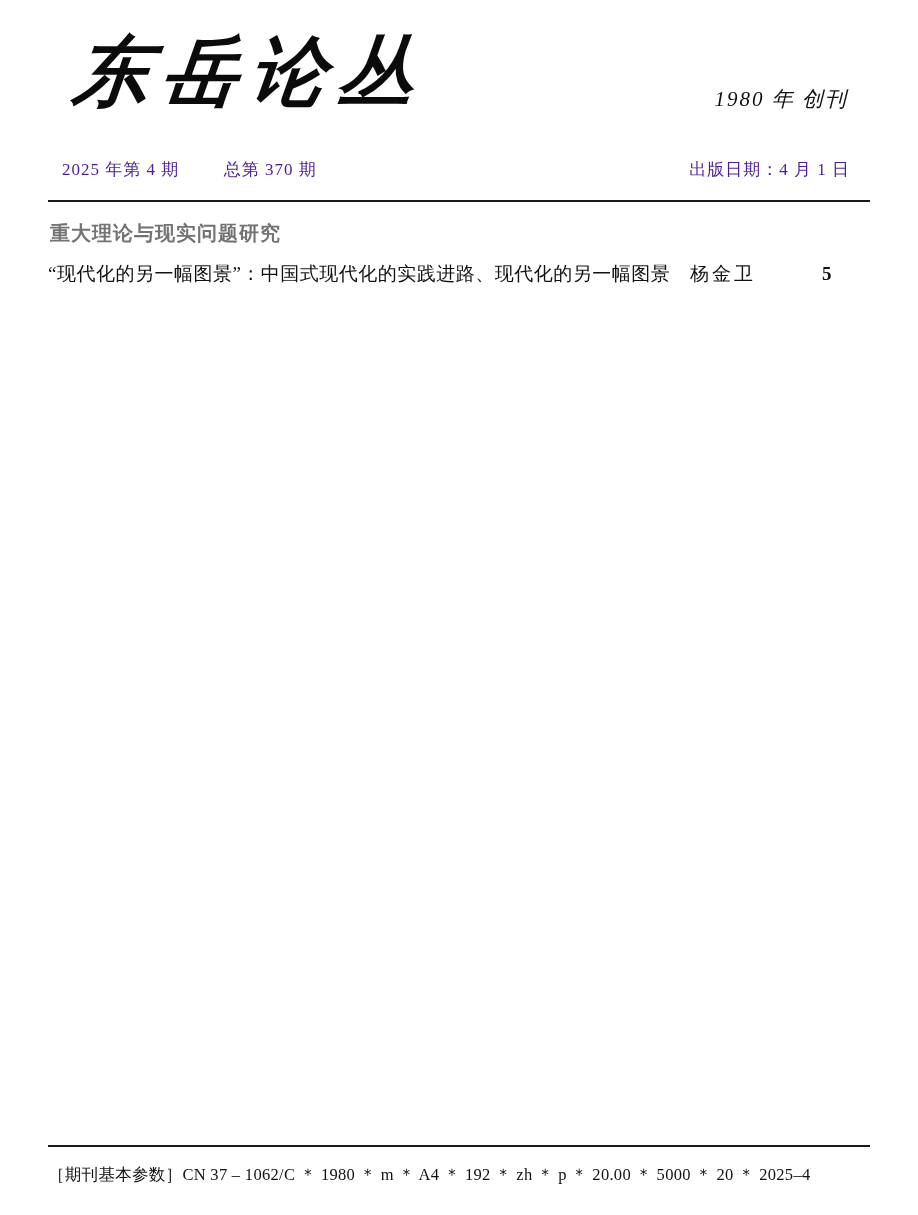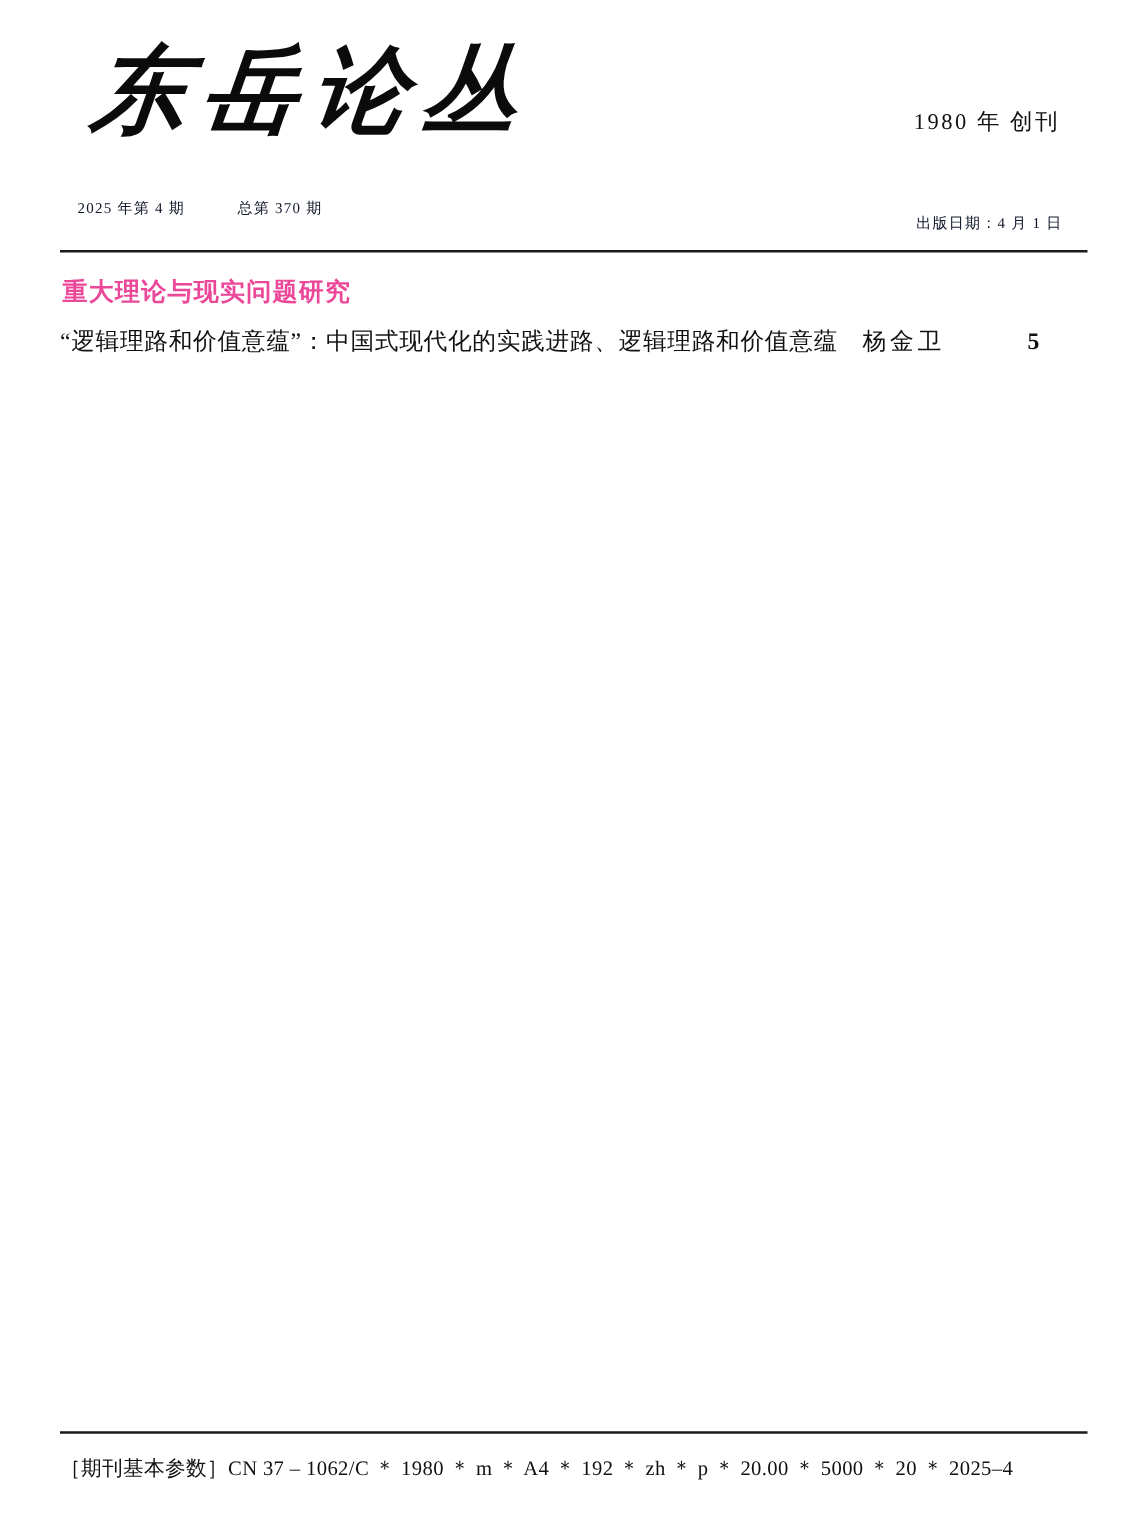--- a/index.html
+++ b/index.html
@@ -38,48 +38,49 @@
     font-style: italic;
     letter-spacing: 12px;
     color: #0b0b0b;
     white-space: nowrap;
     transform: skewX(-6deg);
   }
   .founded {
     position: absolute;
     right: 22px;
     top: 85px;
-    font-size: 18px;
+    font-size: 21px;
     letter-spacing: 2px;
     color: #111;
     white-space: nowrap;
+    font-style: italic;
   }
 
   
   .issue-line {
     position: relative;
     height: 42px;
-    font-size: 12px;
-    color: #0f172a;
+    font-size: 17px;
+    color: #4c1d95;
   }
   .issue-left {
     position: absolute;
     left: 14px;
     top: 8px;
     white-space: nowrap;
     letter-spacing: 1px;
   }
   .issue-left .sep {
     display: inline-block;
     width: 34px;
   }
   .issue-right {
     position: absolute;
     right: 20px;
-    top: 20px;
+    top: 8px;
     white-space: nowrap;
     letter-spacing: 1px;
   }
 
   .rule-thick {
     border-top: 2.5px solid #1a1a1a;
     margin: 8px 0 0 0;
   }
   .rule-bottom {
     border-top: 2.5px solid #1a1a1a;
@@ -91,21 +92,21 @@
     margin-top: 18px;
   }
   .section {
     margin-bottom: 2px;
   }
   .section-heading {
     font-family: "DejaVu Sans", sans-serif;
     font-size: 20px;
     font-weight: 700;
     letter-spacing: 1px;
-    color: #ec4899;
+    color: #737373;
     margin: 0 0 10px 0;
     padding-left: 2px;
   }
   .entry {
     display: flex;
     align-items: baseline;
     font-size: 19px;
     line-height: 1.55;
     padding: 2px 0;
     color: #111;
@@ -168,21 +169,21 @@
     <div class="issue-right">出版日期：4 月 1 日</div>
   </div>
 
   <div class="rule-thick"></div>
 
   <div class="toc">
 
     <div class="section">
       <div class="section-heading">重大理论与现实问题研究</div>
       <div class="entry">
-        <span class="title">“逻辑理路和价值意蕴”：中国式现代化的实践进路、逻辑理路和价值意蕴</span>
+        <span class="title">“现代化的另一幅图景”：中国式现代化的实践进路、现代化的另一幅图景</span>
         <span class="spacer"></span>
         <span class="authors">杨金卫</span>
         <span class="page">5</span>
       </div>
 
     </div>
 
   </div>
 
   <div class="footer">

